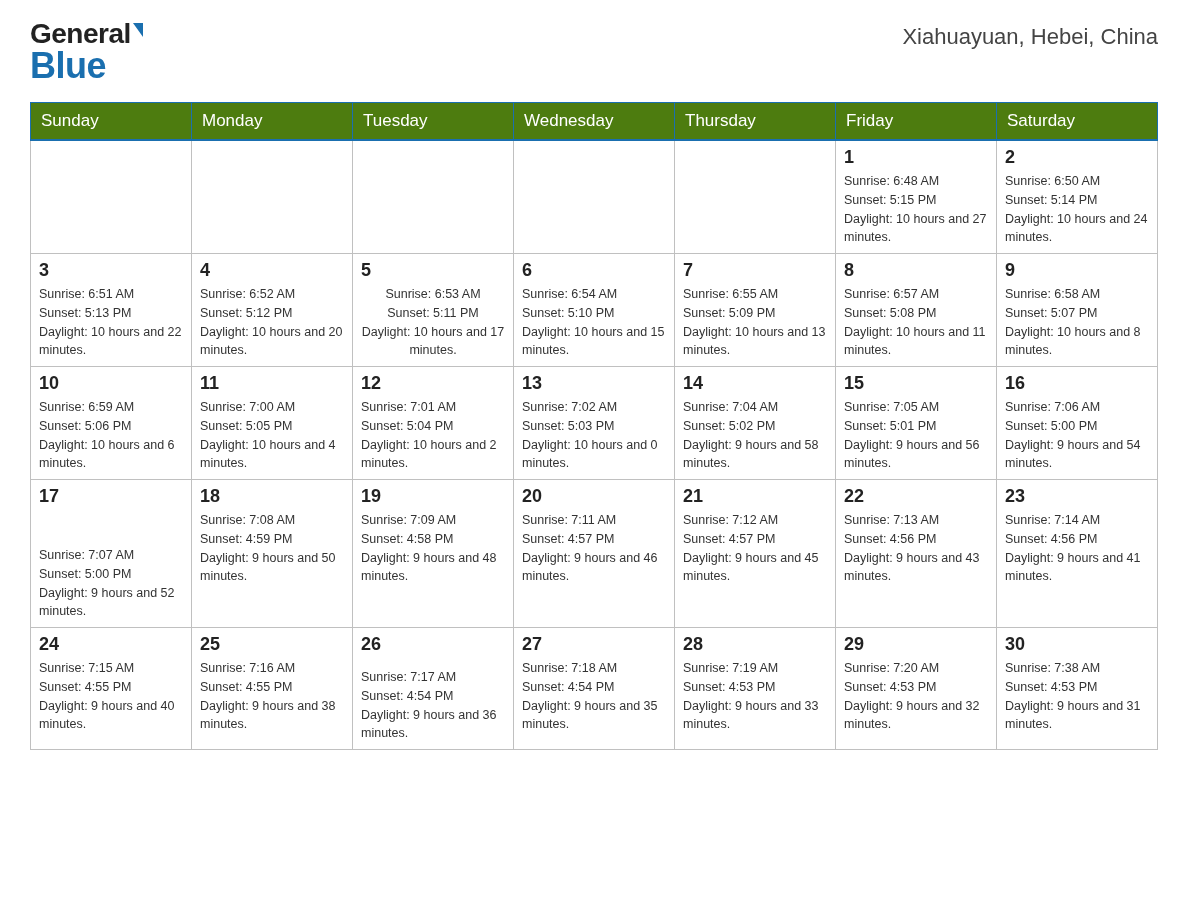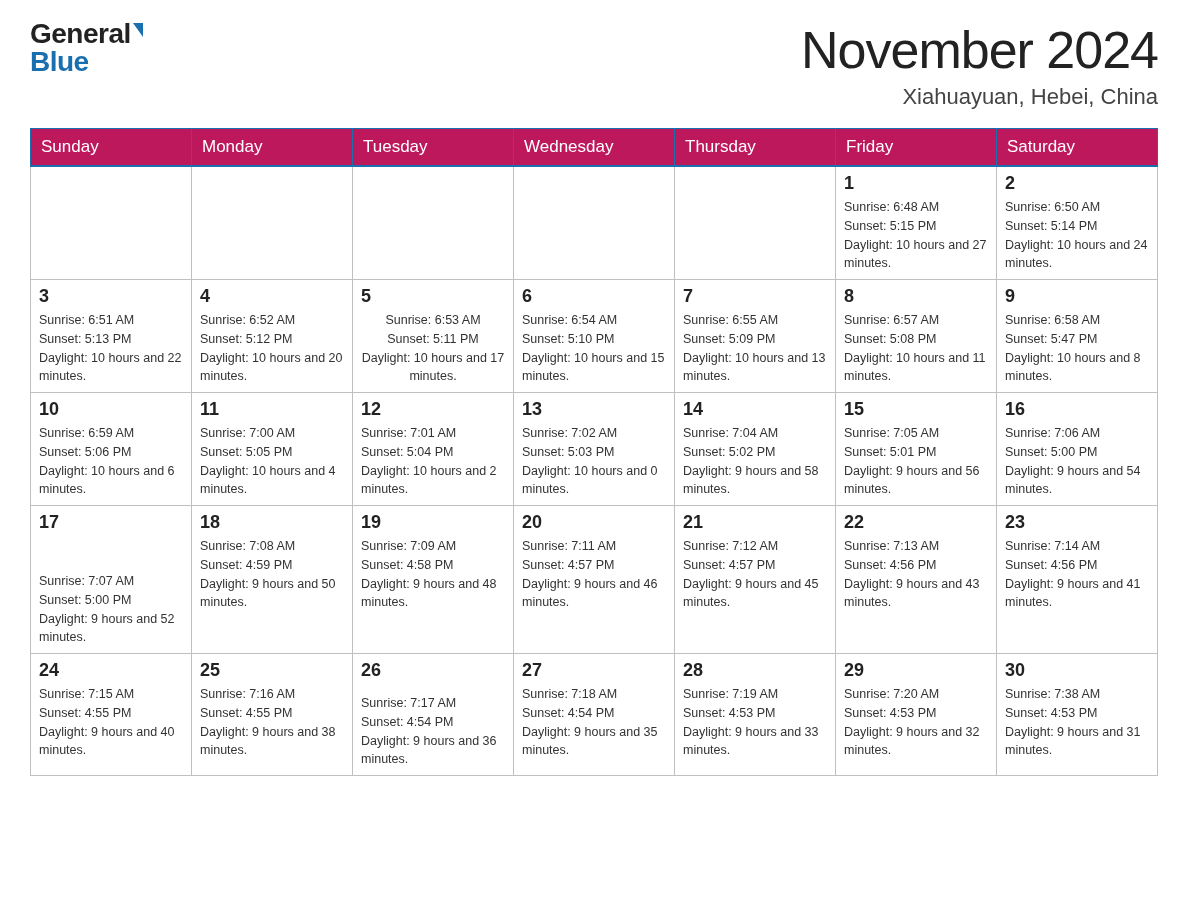--- a/index.html
+++ b/index.html
@@ -24,21 +24,21 @@
       align-items: flex-start;
     }
     .logo-general {
       font-size: 28px;
       font-weight: bold;
       color: #222;
       letter-spacing: -0.5px;
       line-height: 1;
     }
     .logo-blue {
-      font-size: 28px;
+      font-size: 36px;
       font-weight: bold;
       color: #1a6faf;
       letter-spacing: -0.5px;
       line-height: 1;
     }
     .logo-triangle {
       display: inline-block;
       width: 0;
       height: 0;
       border-left: 10px solid transparent;
@@ -65,21 +65,21 @@
     .location {
       font-size: 22px;
       color: #444;
       margin-top: 4px;
     }
     .calendar {
       width: 100%;
       border-collapse: collapse;
     }
     .calendar th {
-      background: #be185d;
+      background: #4d7c0f;
       color: #fff;
       font-size: 17px;
       font-weight: normal;
       padding: 8px 10px;
       text-align: left;
       border: 1px solid #1a6faf;
     }
     .calendar td {
       vertical-align: top;
       border: 1px solid #c0c0c0;
@@ -117,21 +117,20 @@
   <div class="logo">
     <div class="logo-line">
       <span class="logo-general">General</span>
       <span class="logo-triangle"></span>
     </div>
     <div class="logo-line">
       <span class="logo-blue">Blue</span>
     </div>
   </div>
   <div class="title-block">
-    <div class="month-year">November 2024</div>
     <div class="location">Xiahuayuan, Hebei, China</div>
   </div>
 </div>
 
 <table class="calendar">
   <thead>
     <tr>
     <th>Sunday</th>
         <th>Monday</th>
         <th>Tuesday</th>
@@ -194,21 +193,21 @@
         </td>
         <td>
           <span class="day-number">8</span>
           <div class="day-detail" style="white-space: pre-line;">Sunrise: 6:57 AM
 Sunset: 5:08 PM
 Daylight: 10 hours and 11 minutes.</div>
         </td>
         <td>
           <span class="day-number">9</span>
           <div class="day-detail" style="white-space: pre-line;">Sunrise: 6:58 AM
-Sunset: 5:47 PM
+Sunset: 5:07 PM
 Daylight: 10 hours and 8 minutes.</div>
         </td>
       </tr>
       <tr>
         <td>
           <span class="day-number">10</span>
           <div class="day-detail" style="white-space: pre-line;">Sunrise: 6:59 AM
 Sunset: 5:06 PM
 Daylight: 10 hours and 6 minutes.</div>
         </td>

